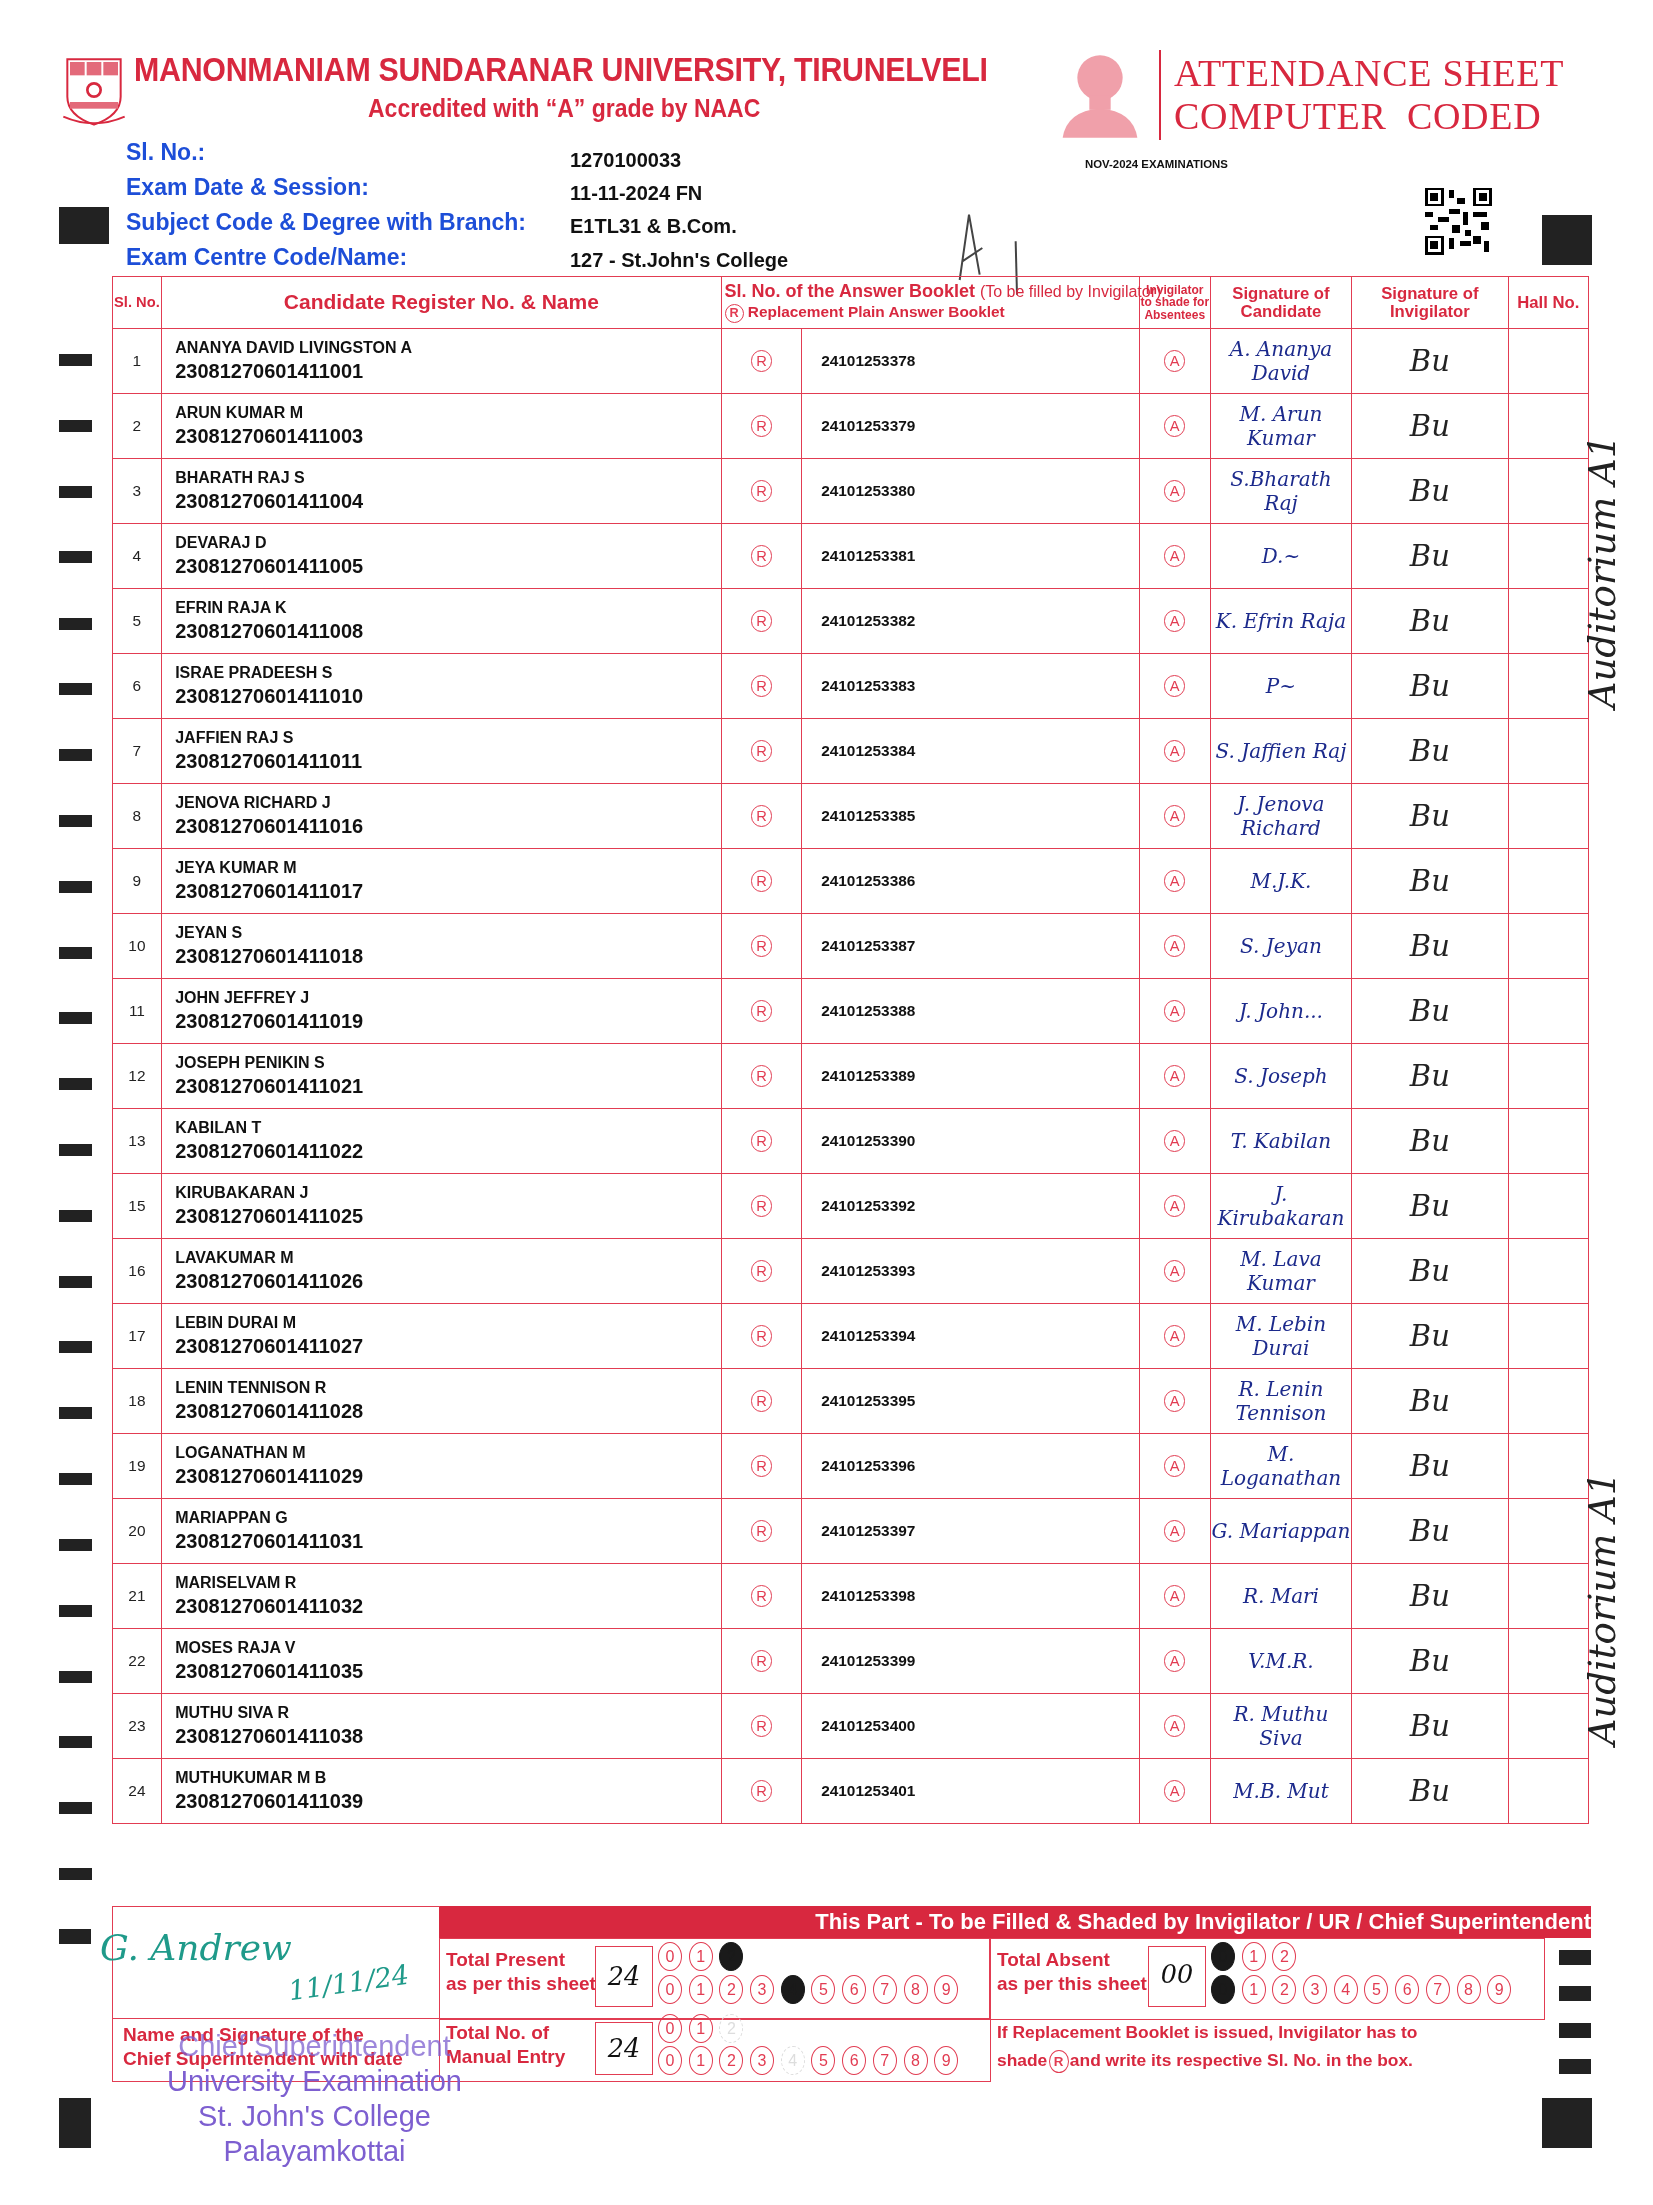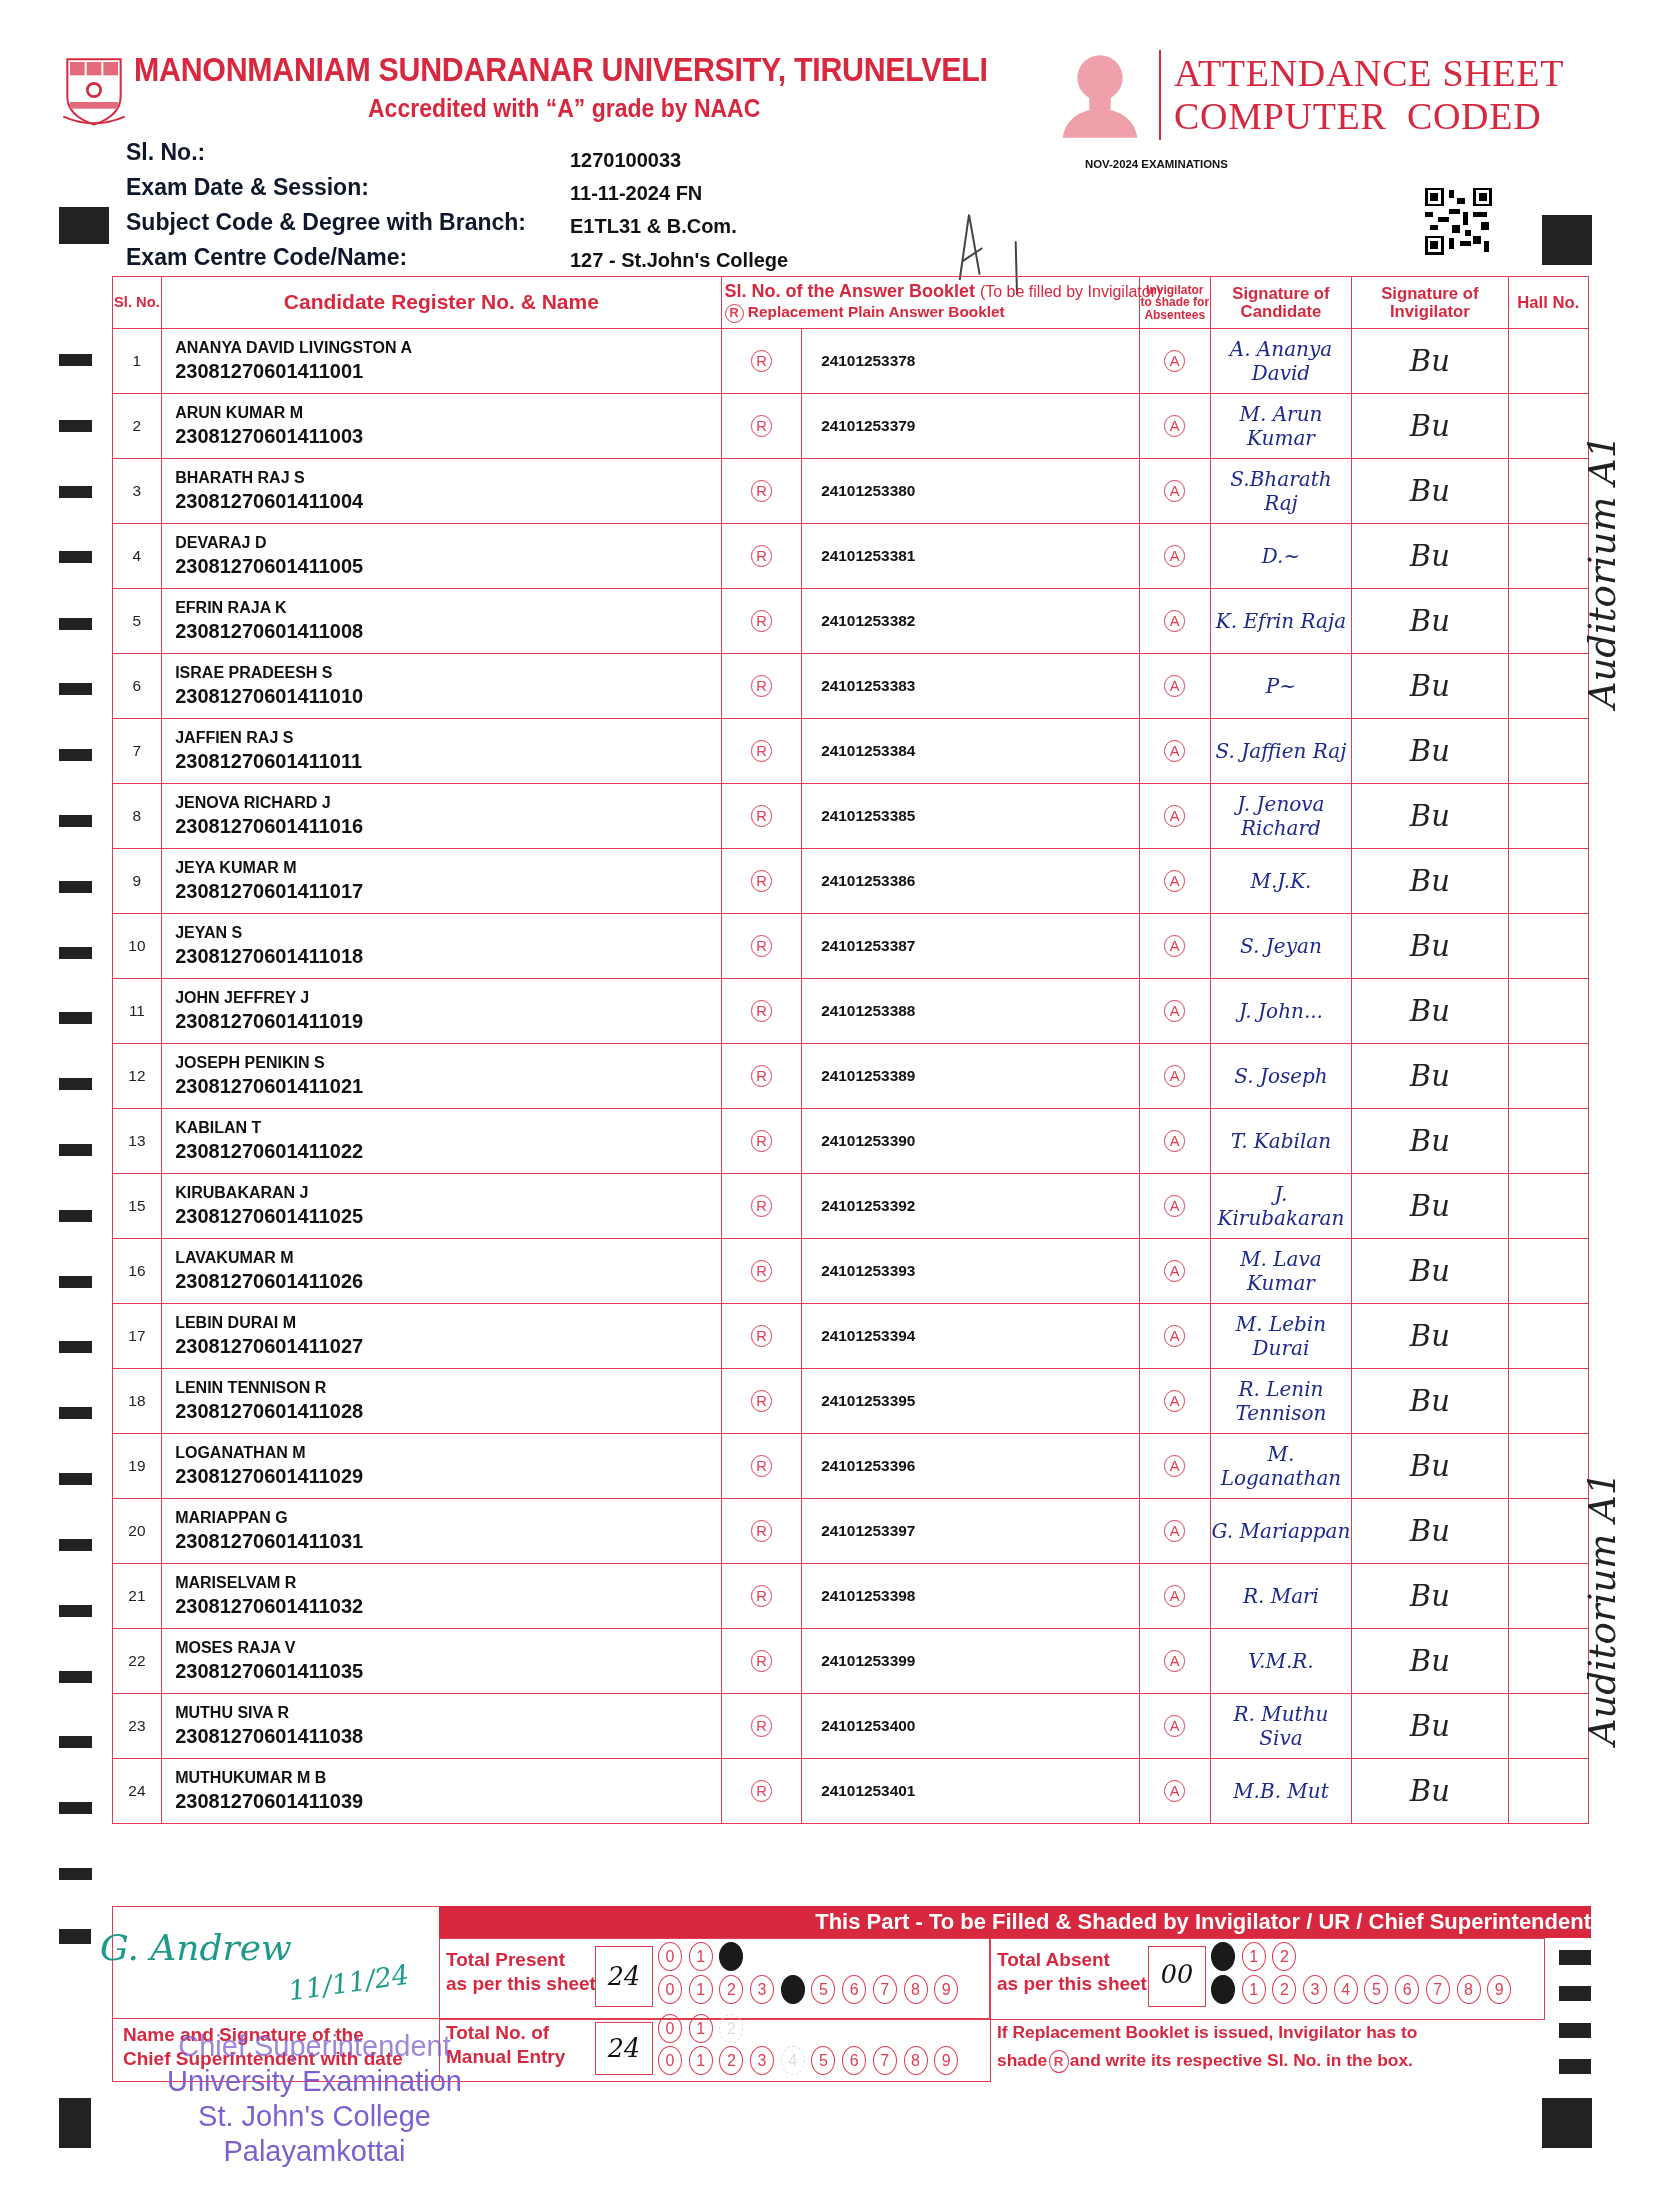--- a/index.html
+++ b/index.html
@@ -10,21 +10,21 @@
   
   .logo { left:62px; top:55px; width:64px; height:74px; }
   .uni-title { left:134px; top:51px; font-size:33px; font-weight:bold; color:#d8283f; letter-spacing:-0.3px; transform:scaleX(0.92); transform-origin:left top; white-space:nowrap; }
   .accr { left:368px; top:94px; font-size:25px; font-weight:bold; color:#d8283f; transform:scaleX(0.92); transform-origin:left top; white-space:nowrap; }
   .portrait { left:1060px; top:51px; width:80px; height:87px; }
   .vbar { left:1159px; top:50px; width:2px; height:90px; background:#d8283f; }
   .sheet-title { left:1174px; top:52px; font-family:"Liberation Serif", serif; font-size:38px; color:#d8283f; line-height:43px; white-space:nowrap; letter-spacing:0.7px; }
   .exams { left:1085px; top:158px; font-size:11.4px; font-weight:bold; }
   .qr { left:1425px; top:186px; width:67px; height:70px; }
 
-  .meta-label { left:126px; font-size:23px; font-weight:bold; color:#0f172a; white-space:nowrap; }
+  .meta-label { left:126px; font-size:23px; font-weight:bold; color:#1d4ed8; white-space:nowrap; }
   .meta-val { left:570px; font-size:20px; font-weight:bold; white-space:nowrap; }
 
   .hall-mark { left:949px; top:201px; width:80px; height:94px; }
 
   
   .tm { background:#222; position:absolute; }
 
   
   .tbl { position:absolute; left:112px; top:276px; width:1477px; }
   .tbl table { border-collapse:collapse; width:100%; table-layout:fixed; }

